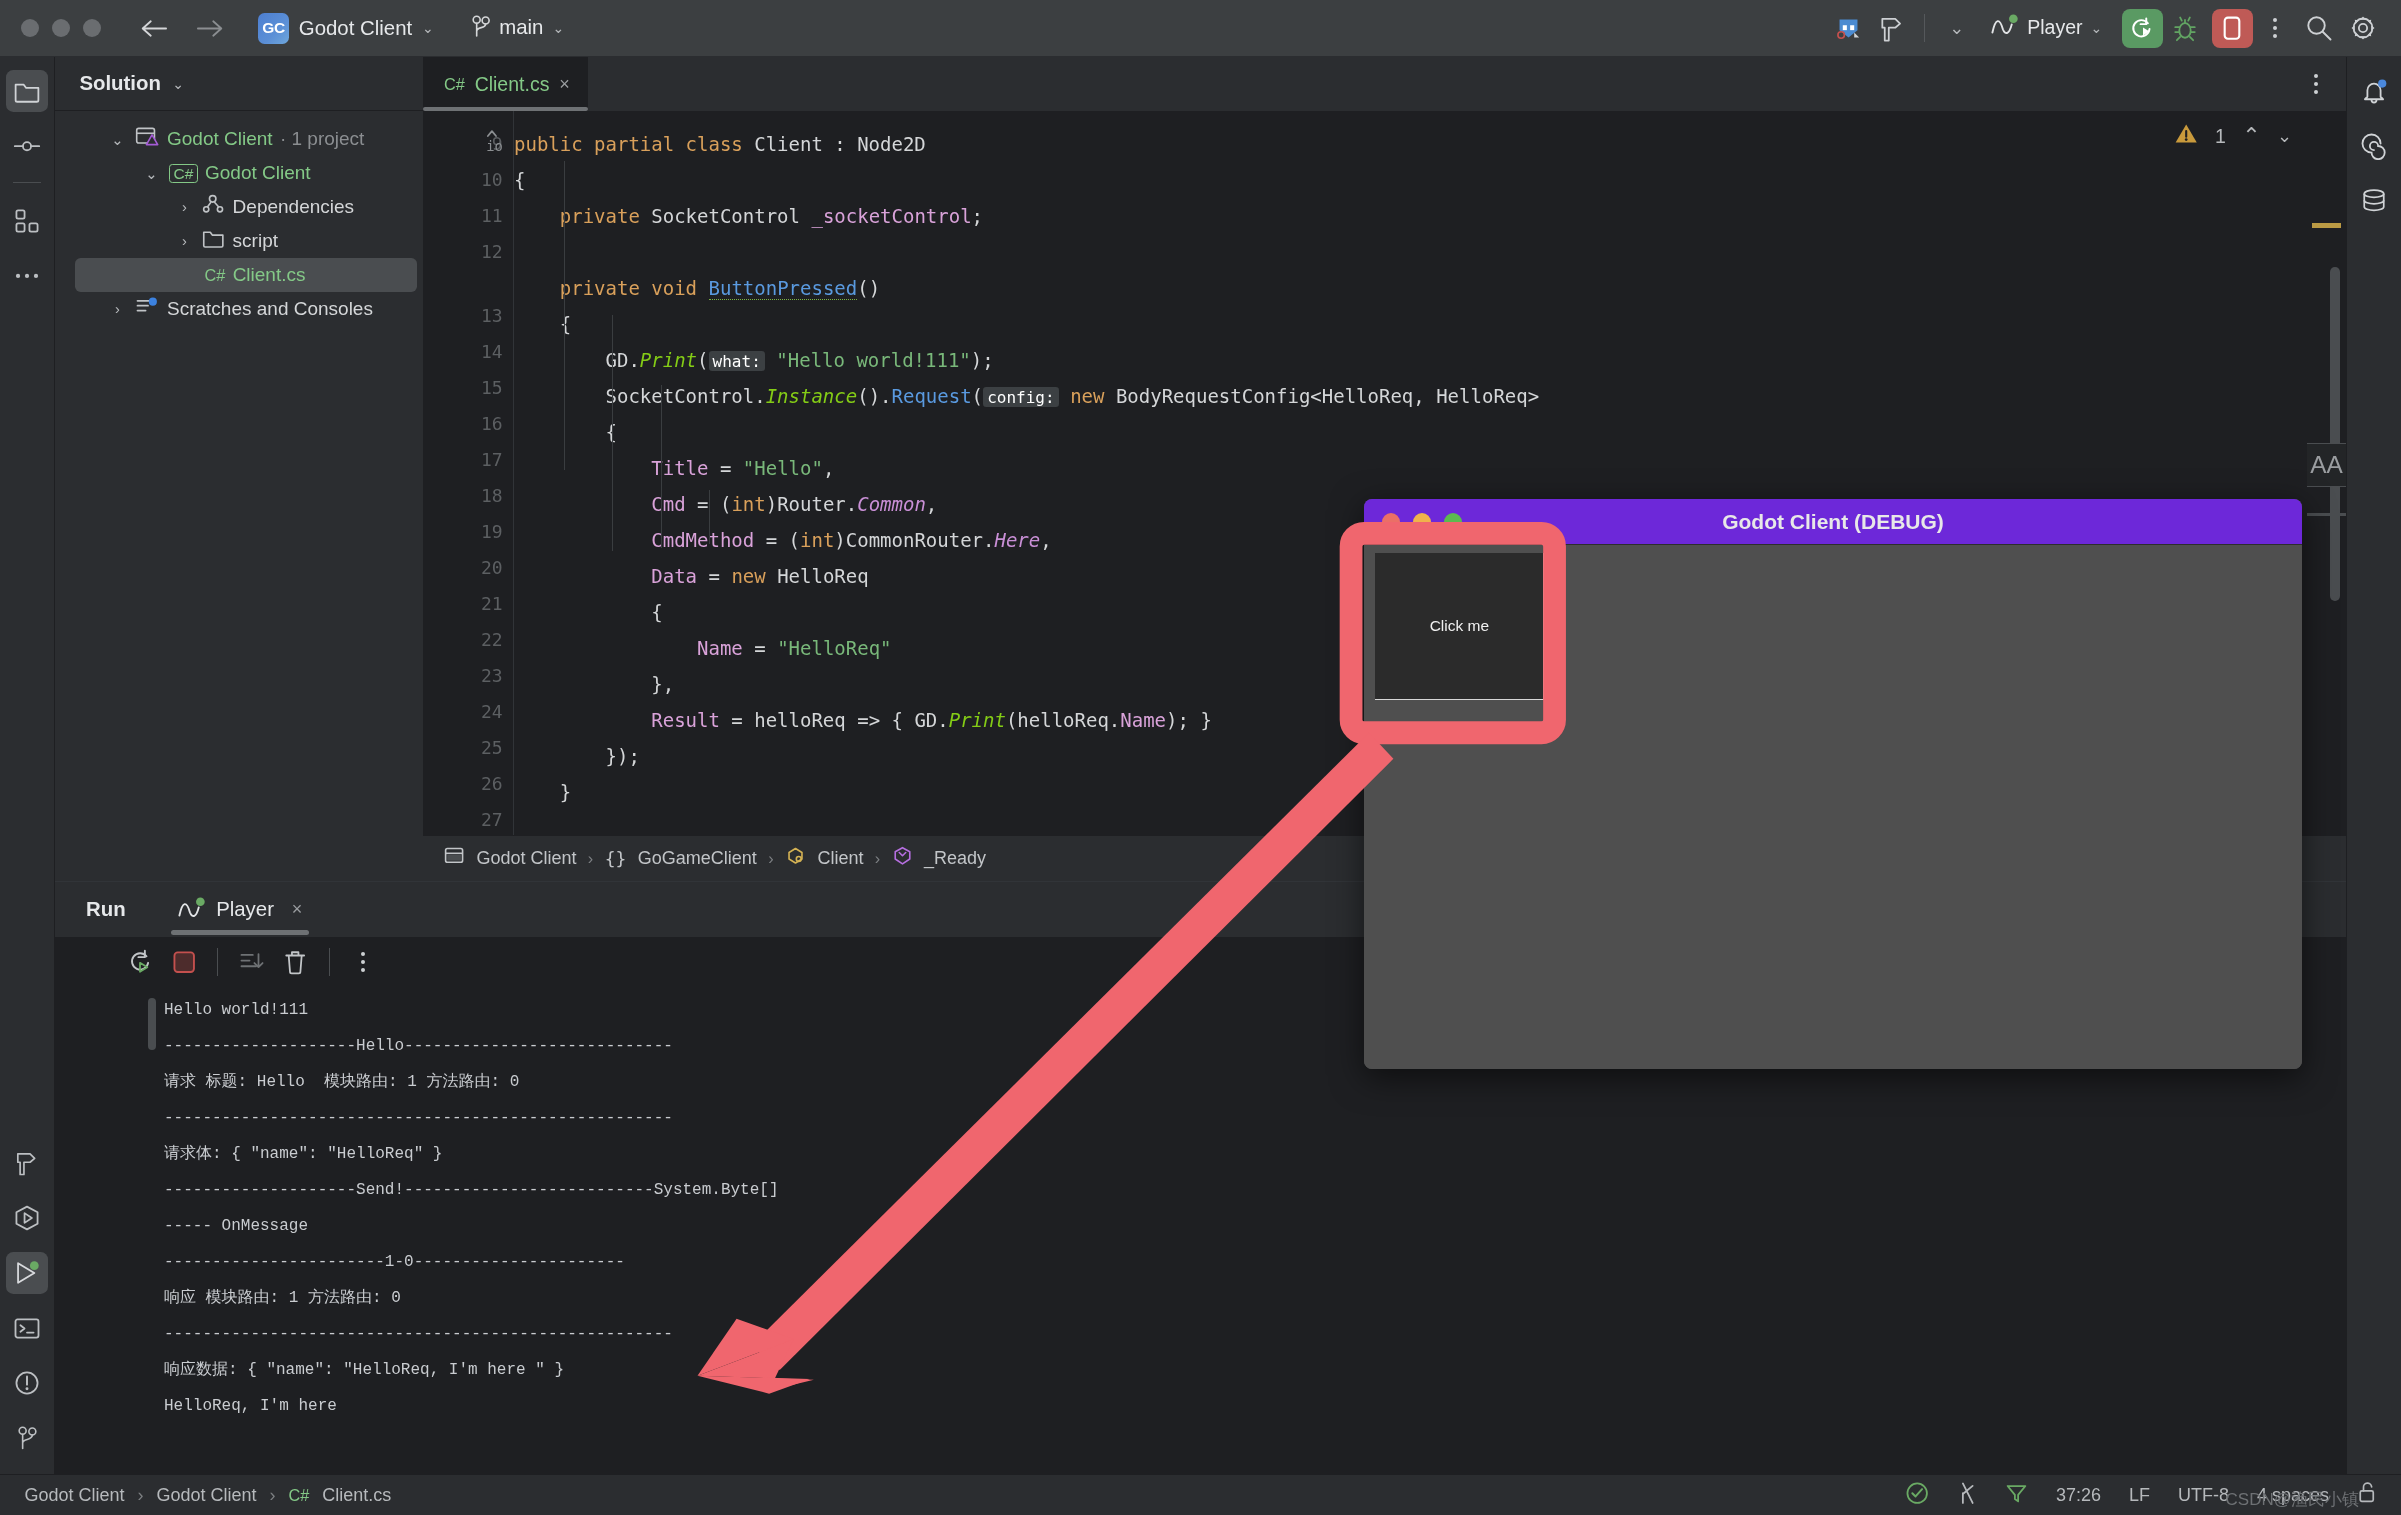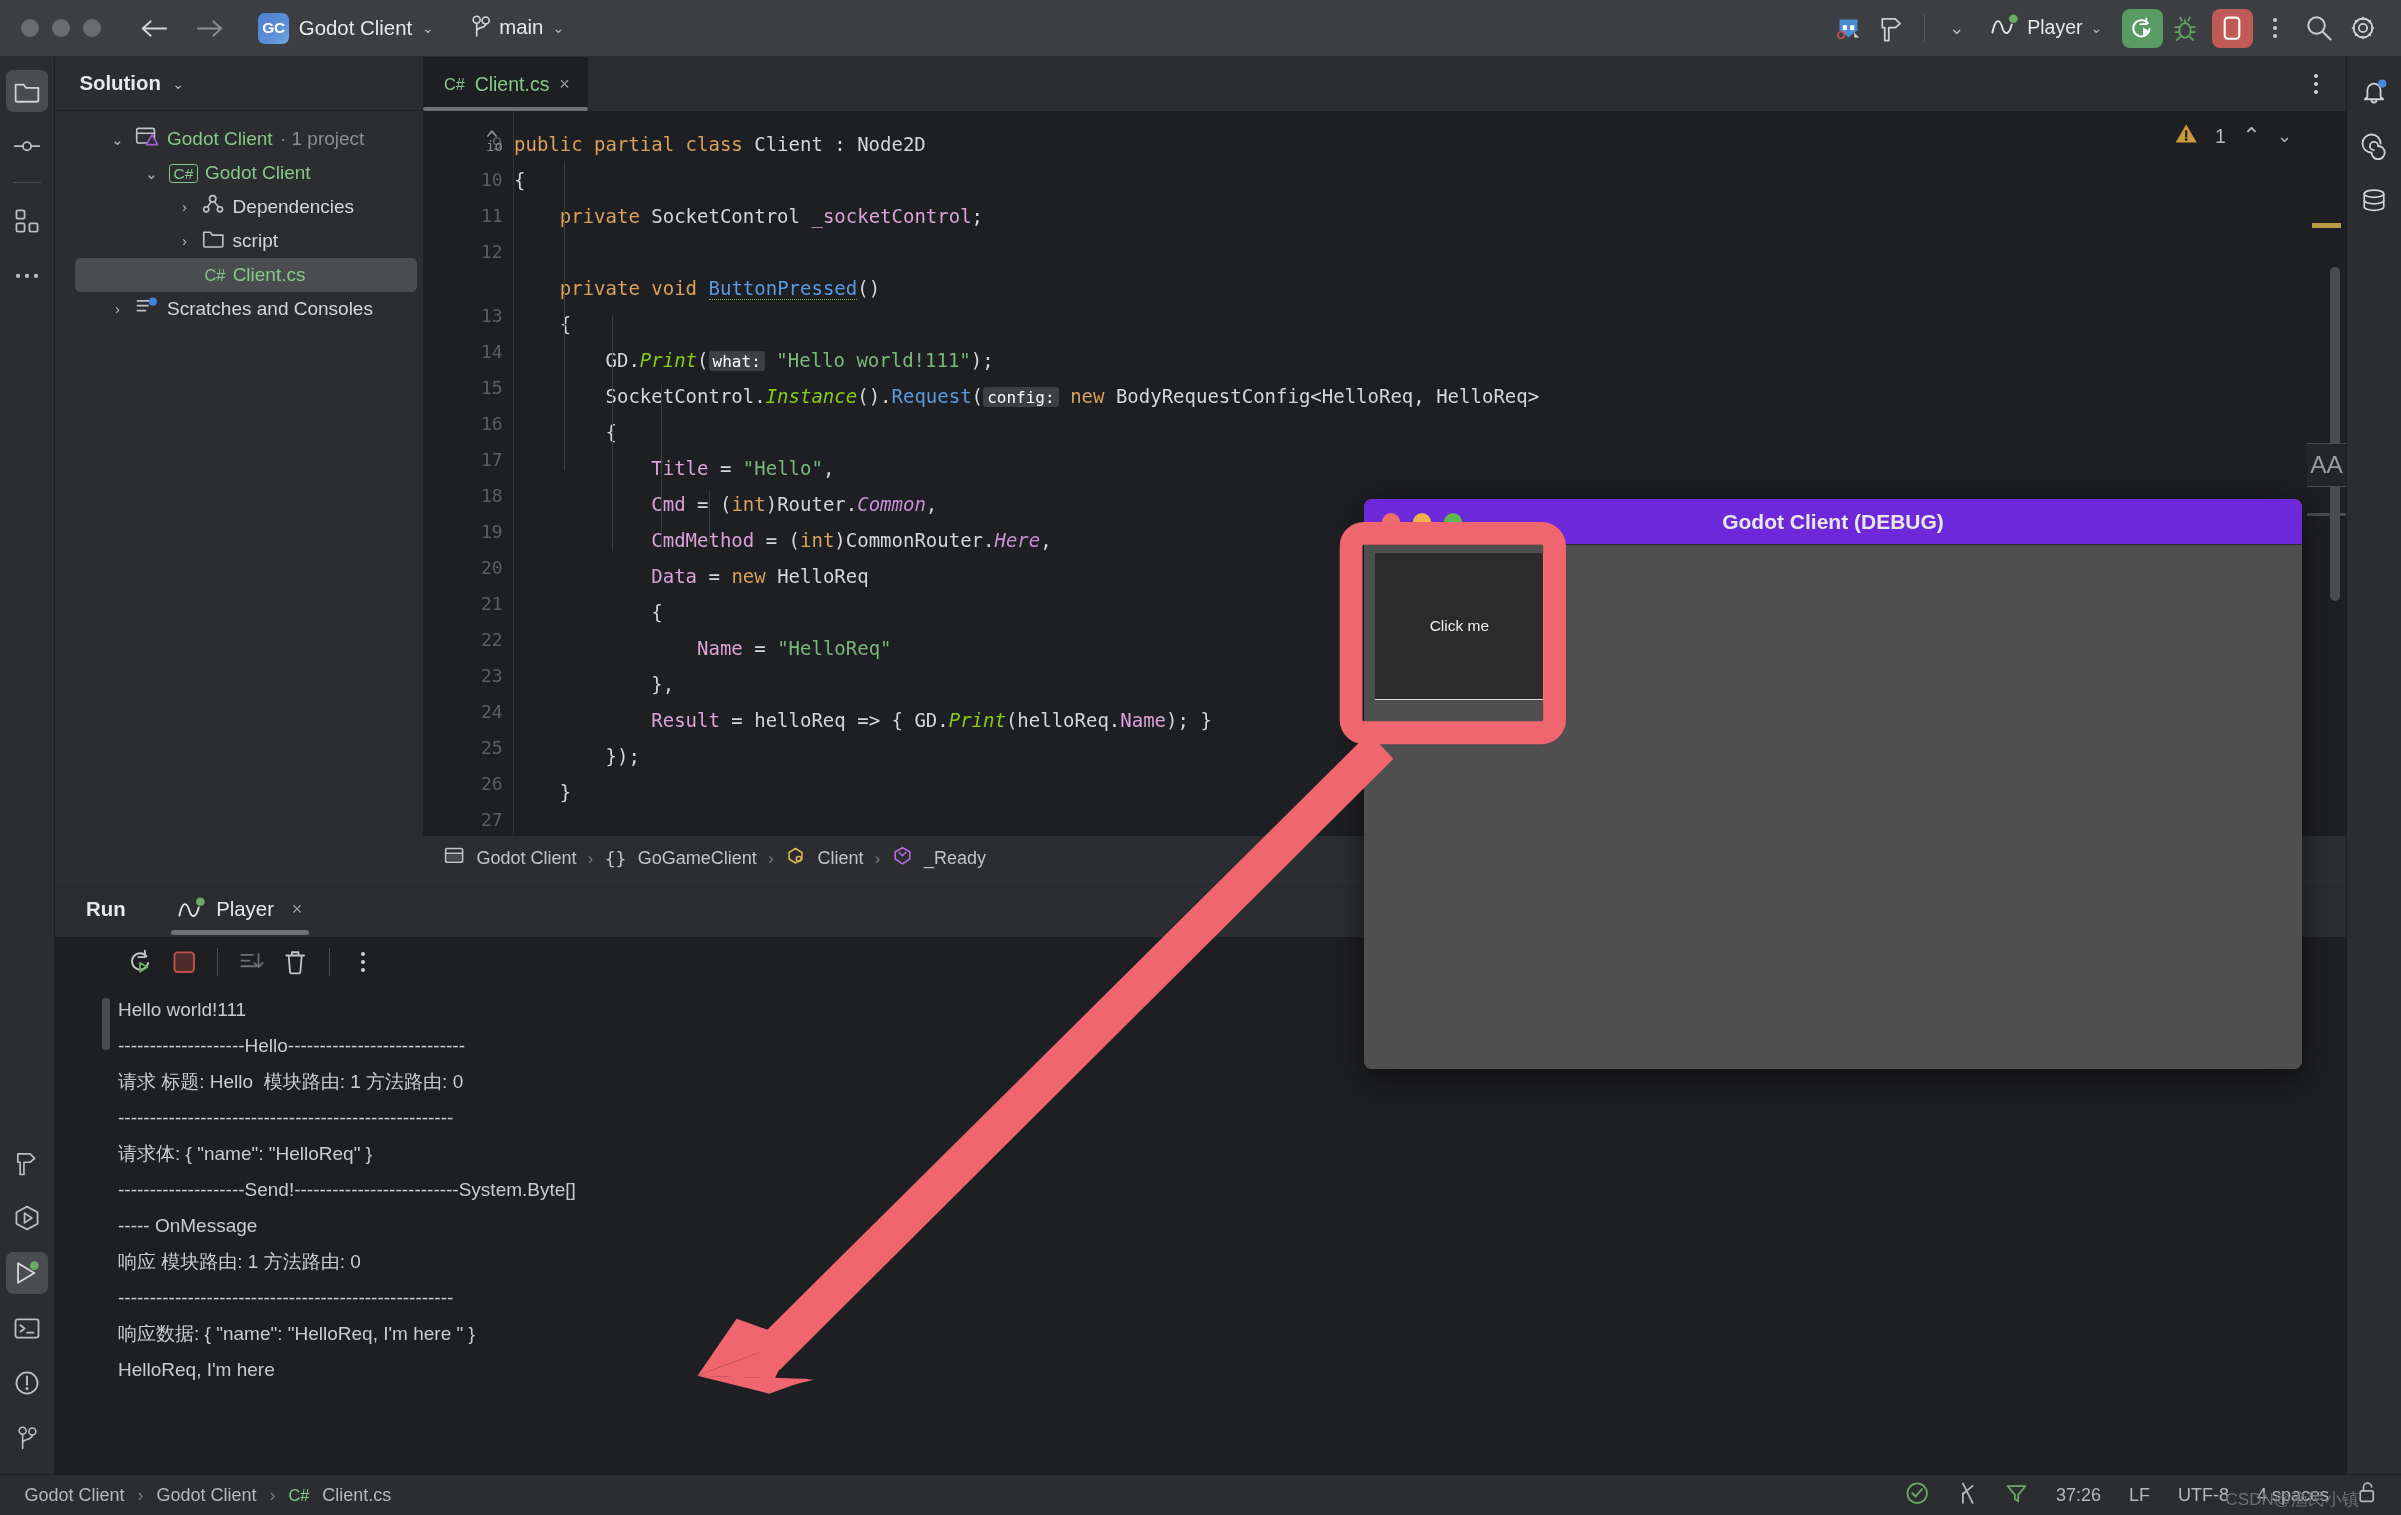--- a/index.html
+++ b/index.html
@@ -125,22 +125,22 @@
   .runpanel { flex:1; background:#1e1f22; display:flex; flex-direction:column; min-height:0; border-top:0.8px solid #313438;}
   .run-tabs { height:55px; background:#2b2d30; display:flex; align-items:center; gap:0; padding-left:31px; position:relative;}
   .run-title { color:#e6e8ea; font-size:20.4px; font-weight:bold; margin-right:37px;}
   .run-tab { display:flex; align-items:center; gap:9.8px; height:55px; padding:0 14.7px; position:relative; }
   .run-tab .lbl { color:#e6e8ea; font-size:20.4px; }
   .run-tab .x { color:#9a9da0; font-size:18px; margin-left:8.1px;}
   .run-tab-underline { position:absolute; left:8.1px; right:8.1px; bottom:2.4px; height:4.9px; background:#6e7174; border-radius:3.3px;}
   .run-toolbar { height:50px; display:flex; align-items:center; gap:0; padding-left:63px; background:#1e1f22;}
   .rt-ico { width:44px; height:44px; display:flex; align-items:center; justify-content:center; color:#c2c5c8;}
   .rt-sep { width:0.8px; height:28px; background:#4a4d50; margin:0 11.4px;}
-  .console { flex:1; padding: 4.9px 0 0 63px; font-family:Liberation Sans, sans-serif;
-     font-size:19px; color:#c9ccd0; overflow:hidden; position:relative;}
+  .console { flex:1; padding: 4.9px 0 0 63px; font-family:Liberation Mono, monospace;
+     font-size:16px; color:#c9ccd0; overflow:hidden; position:relative;margin-left:46px;}
   .console .line { height:36px; line-height:36px; white-space:pre; }
   .console-scroll { position:absolute; left:47px; top:11.4px; width:8.1px; height:52px; border-radius:4.1px; background:#4a4d50;}
 
   
   .statusbar { height:42px; background:#2b2d30; display:flex; align-items:center;
     padding:0 24.4px; flex-shrink:0; border-top:0.8px solid #1e1f22; position:relative; }
   .sb-left { display:flex; align-items:center; gap:13px; font-size:18px; color:#b6b9bc;}
   .sb-right { margin-left:auto; display:flex; align-items:center; gap:28px; font-size:18px; color:#b6b9bc;}
   .sb-sep { color:#7c7f82; }
   .watermark { position:absolute; right: 42px; top: 13px; color:#6e7174; font-size:17px; pointer-events:none;}
@@ -601,20 +601,21 @@
 
         <div class="console">
           <div class="console-scroll"></div>
           <div class="line">Hello world!111</div>
           <div class="line">--------------------Hello----------------------------</div>
           <div class="line">请求 标题: Hello  模块路由: 1 方法路由: 0</div>
           <div class="line">-----------------------------------------------------</div>
           <div class="line">请求体: { "name": "HelloReq" }</div>
           <div class="line">--------------------Send!--------------------------System.Byte[]</div>
           <div class="line">----- OnMessage</div>
+          <div class="line">-----------------------1-0----------------------</div>
           <div class="line">响应 模块路由: 1 方法路由: 0</div>
           <div class="line">-----------------------------------------------------</div>
           <div class="line">响应数据: { "name": "HelloReq, I'm here " }</div>
           <div class="line">HelloReq, I'm here</div>
         </div>
       </div>
     </div>
 
     <div class="rail-r">
       <div class="rail-ico">

